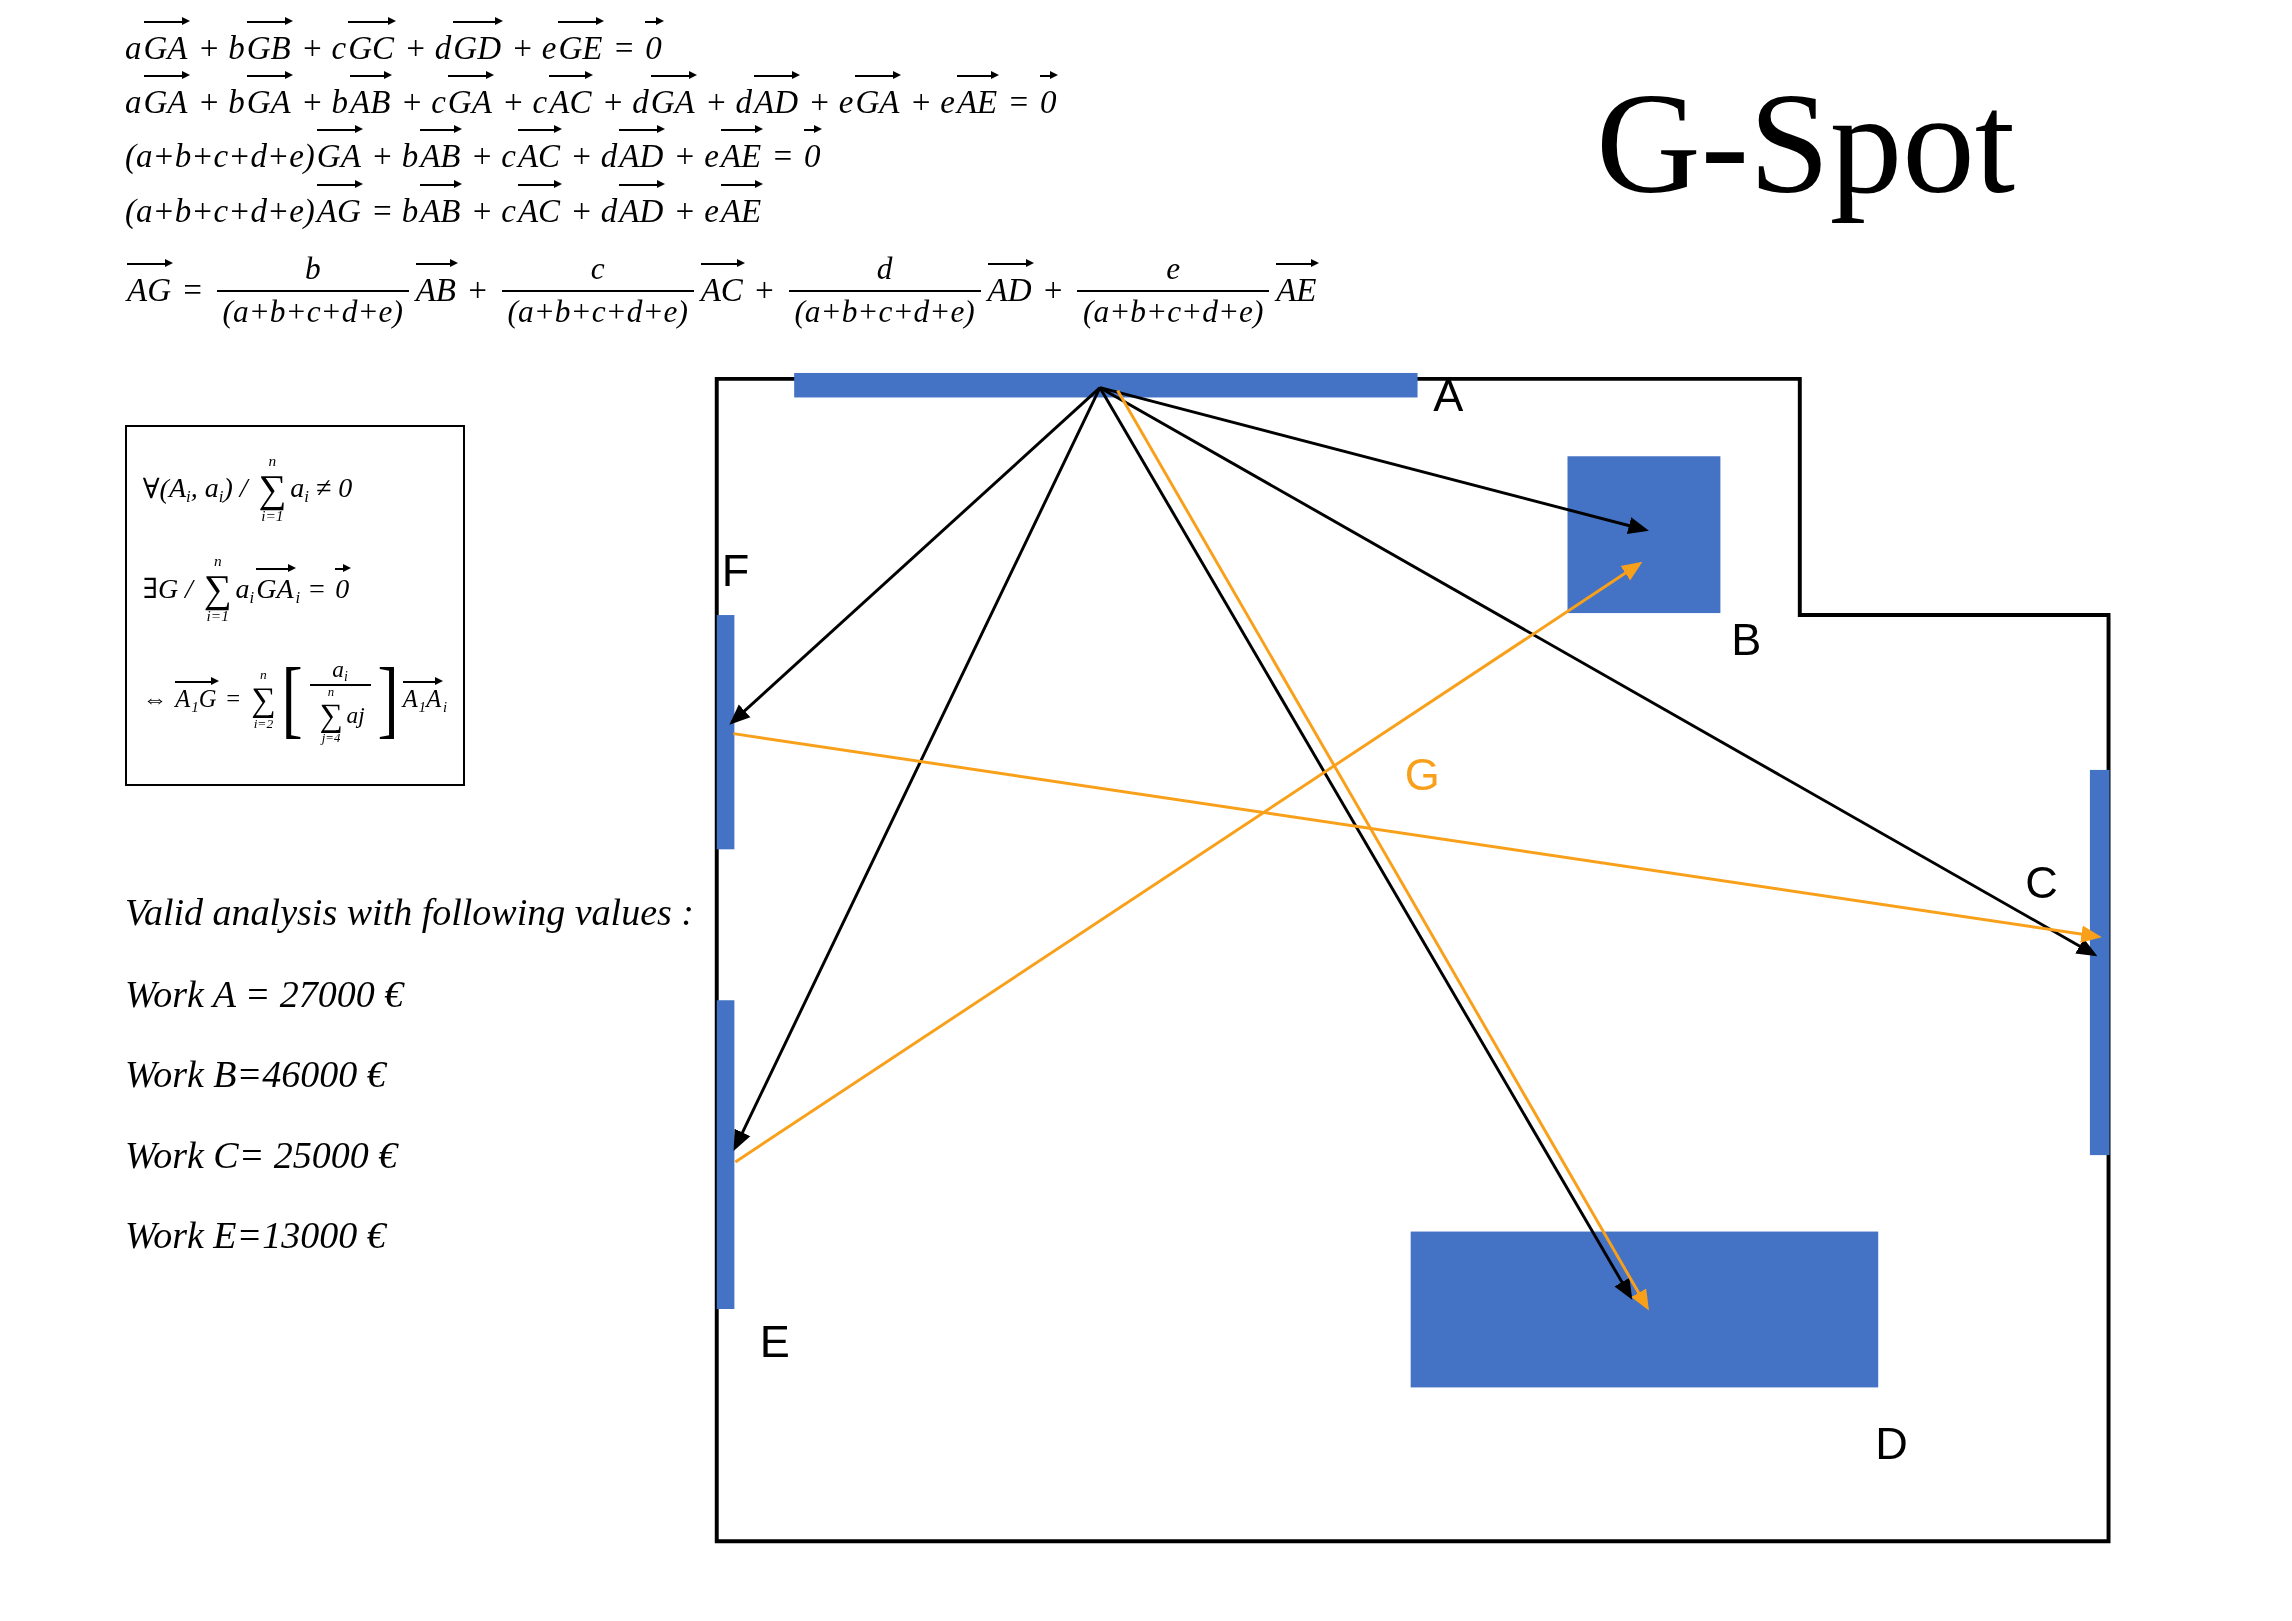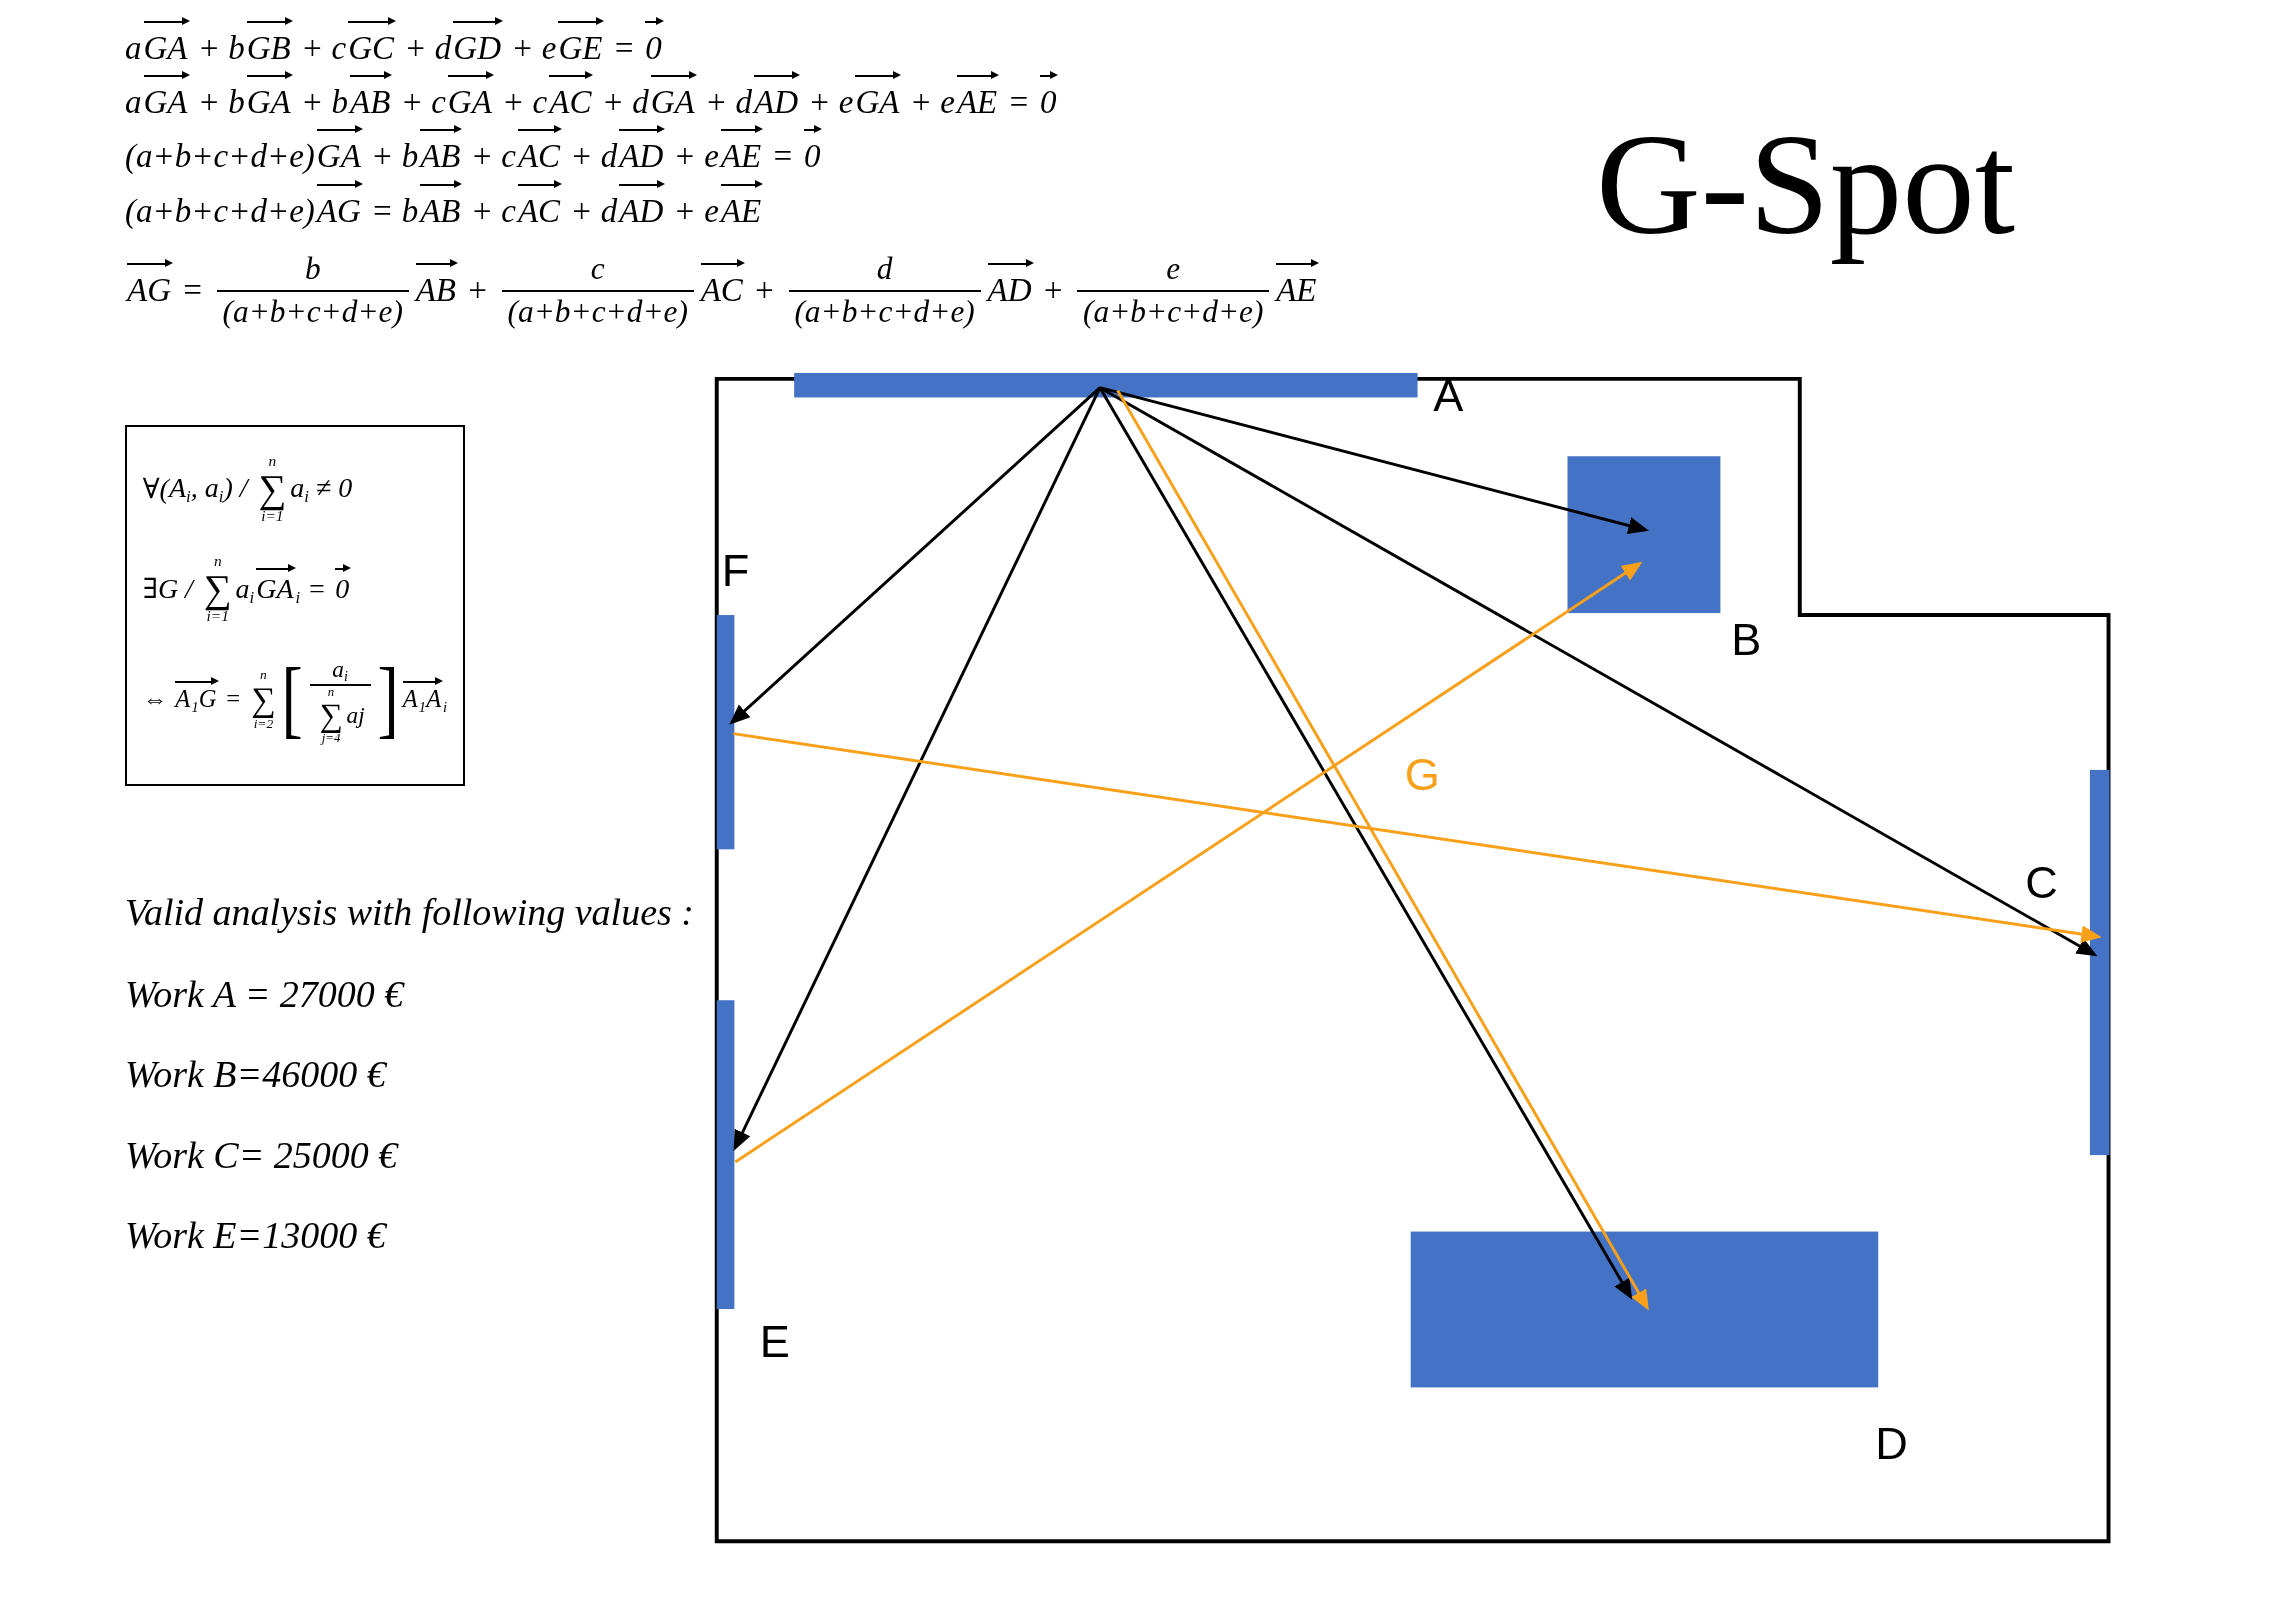--- a/index.html
+++ b/index.html
@@ -22,21 +22,21 @@
   .sum{display:inline-flex;flex-direction:column;align-items:center;line-height:1;margin:0 3.9px;}
   .sum .lim{font-size:0.55em;line-height:1.05;}
   .sum .sigma{font-size:1.4em;line-height:1;font-style:normal;}
   .bigbr{font-style:normal;font-size:2.6em;line-height:0.8;transform:scaleY(1.35);margin:0 2px;font-weight:300;}
 
   
   .derivation{position:absolute;left:125px;top:25.5px;font-size:33px;}
   .derivation .math{margin-bottom:9.8px;line-height:1.35;}
   .derivation .math.eq5{margin-top:15.7px;}
 
-  .main-title{position:absolute;left:1596px;top:71px;font-size:145px;line-height:1;font-style:normal;margin-top:41px;}
+  .main-title{position:absolute;left:1596px;top:71px;font-size:145px;line-height:1;font-style:normal;}
 
   .formula-box{position:absolute;left:125px;top:425px;border:2px solid #000;padding:25.5px 15.7px 9.8px 15.7px;}
   .formula-box .math{font-size:28px;margin-bottom:29px;}
   .formula-box .math.small{font-size:24.5px;}
 
   .values{position:absolute;left:125px;top:890px;font-style:italic;font-size:38px;line-height:1.2;}
   .values .heading{margin-bottom:36px;text-align:right;}
   .values .item{margin-bottom:35px;}
 
   .floor-plan{position:absolute;left:704px;top:365px;width:1431px;height:1196px;}

